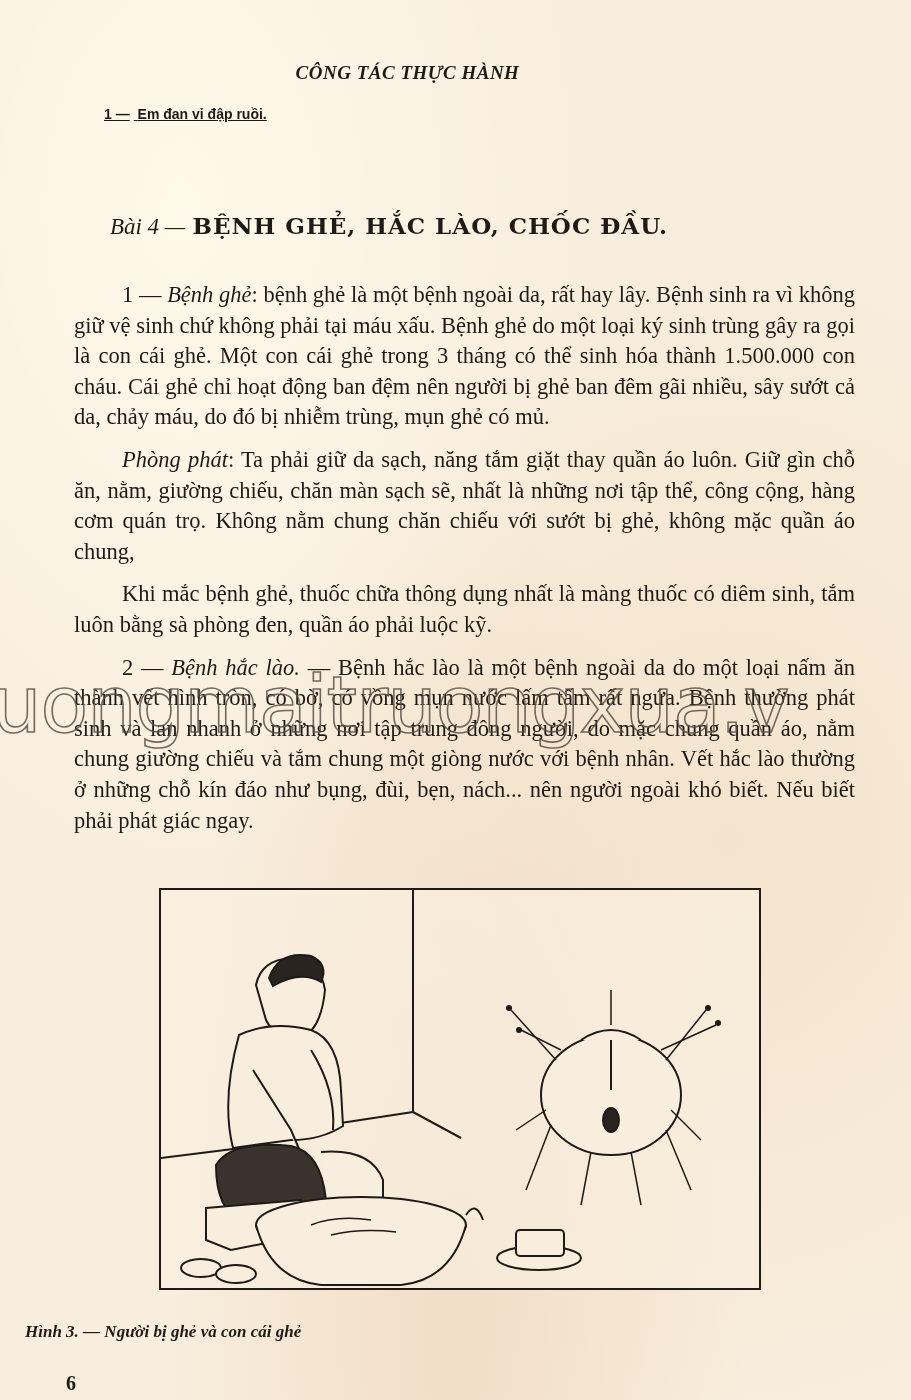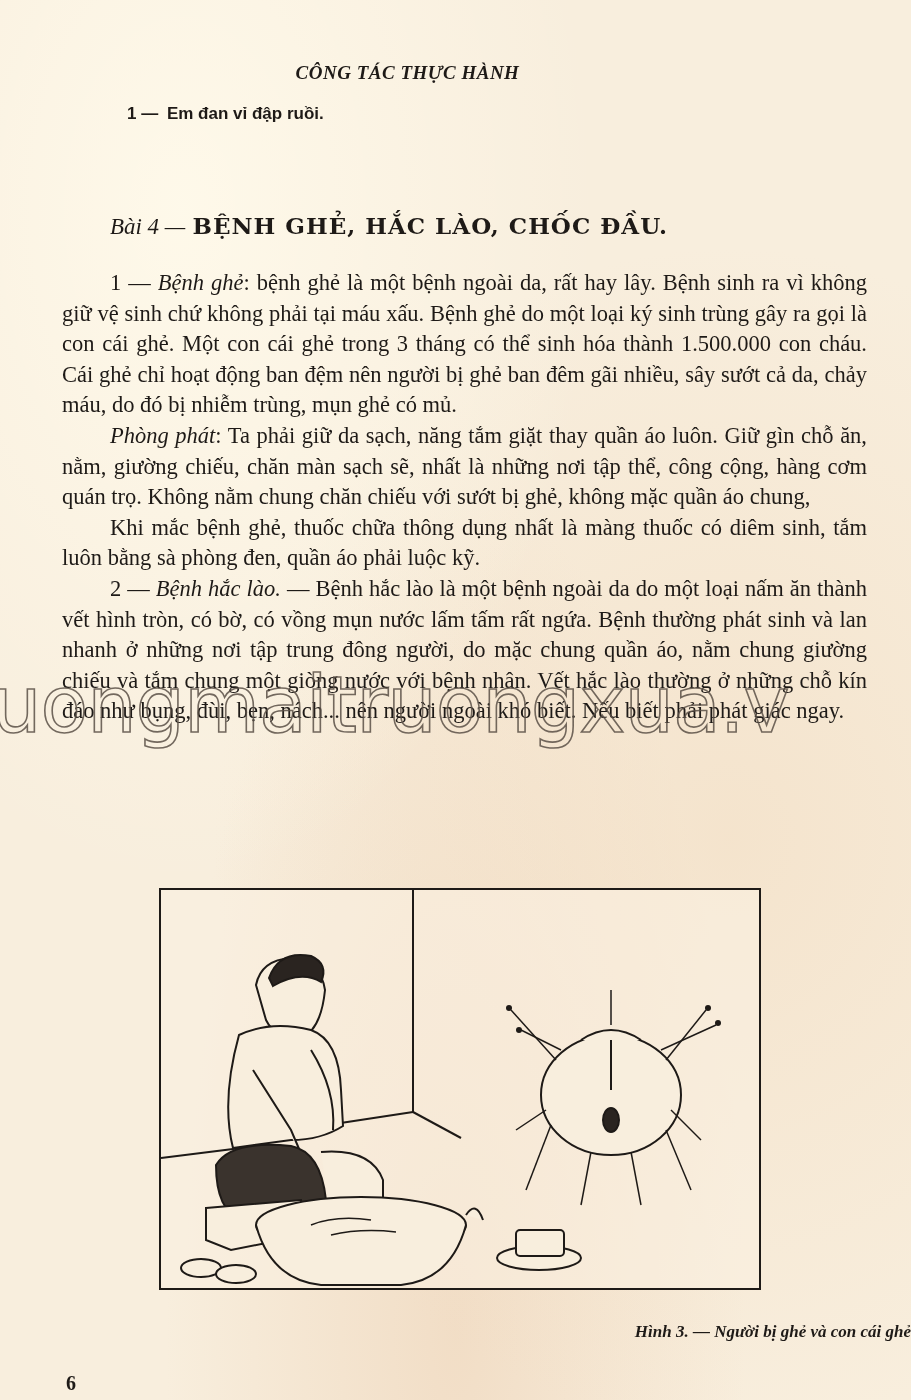--- a/index.html
+++ b/index.html
@@ -33,25 +33,26 @@
     font-style: italic;
     font-weight: bold;
     font-size: 19px;
     letter-spacing: 0.5px;
     padding-left: 35px;
     box-sizing: border-box;
   }
   .tasks {
     position: absolute;
     top: 98px;
-    left: 127px;
+    left: 104px;
     font-family: "Liberation Sans", sans-serif;
     font-weight: bold;
-    font-size: 17px;
+    font-size: 14px;
     line-height: 32px;
+    text-decoration: underline;
   }
   .task-item span.num { margin-right: 4px; }
   .lesson-title {
     position: absolute;
     top: 212px;
     left: 0; width: 748px;
     text-align: center;
     font-size: 23px;
     padding-left: 30px;
     box-sizing: border-box;
@@ -70,45 +71,45 @@
     position: absolute;
     top: 268px;
     left: 62px;
     width: 805px;
     font-family: "Liberation Serif", serif;
     font-size: 22.5px;
     line-height: 30.6px;
     text-align: justify;
   }
   .para {
-    margin: 0;
+    margin: 12px;
     text-indent: 48px;
   }
   .para em { font-style: italic; }
   .figure {
     position: absolute;
     left: 159px;
     top: 888px;
     width: 602px;
     height: 402px;
     border: 2px solid #1e1a17;
     box-sizing: border-box;
     background: rgba(250,240,225,0.6);
   }
   .figure svg { display: block; }
   .caption {
     position: absolute;
     top: 1322px;
     left: 0; width: 911px;
-    text-align: right;
+    text-align: left;
     font-family: "Liberation Serif", serif;
     font-style: italic;
     font-weight: bold;
     font-size: 17px;
-    padding-left: 32px;
+    padding-left: 25px;
     box-sizing: border-box;
   }
   .page-number {
     position: absolute;
     top: 1372px;
     left: 66px;
     font-family: "Liberation Serif", serif;
     font-weight: bold;
     font-size: 20px;
   }

